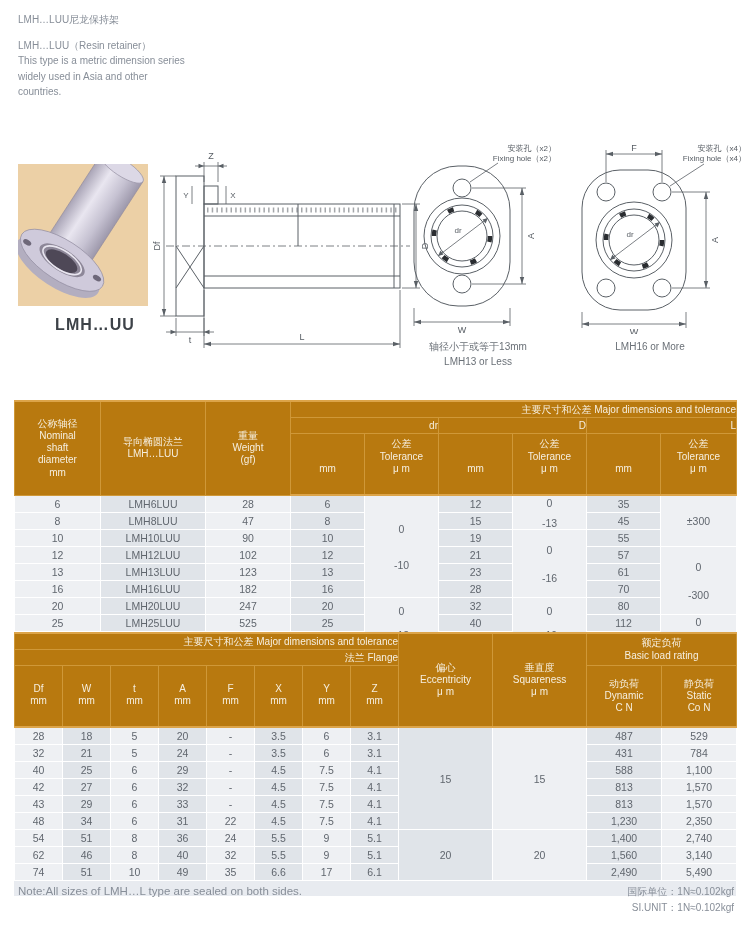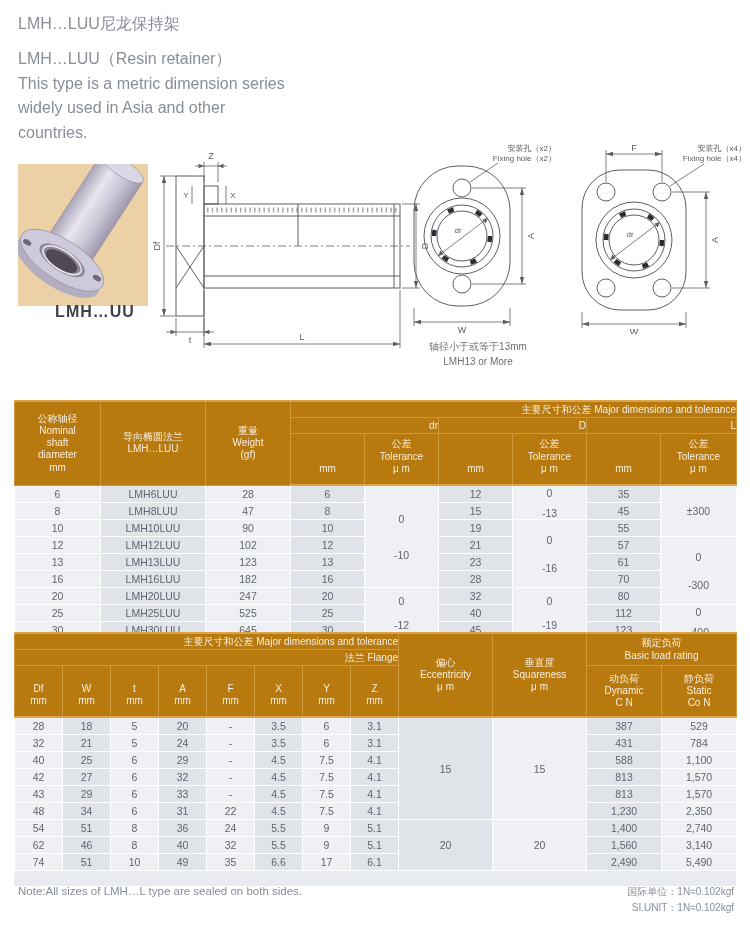--- a/index.html
+++ b/index.html
@@ -1,45 +1,45 @@
 <!DOCTYPE html>
 <html style="--c-header-bg: #b8790f; --c-header-line: #cf9838; --c-accent-line: #dca449; --c-row-light: #eef0f3; --c-row-dark: #e0e4e9; --c-photo-bg: #ecd0a6;"><head>
 <meta charset="utf-8">
 <style>
   html,body{margin:0;padding:0;}
   body{
     width:750px;height:926px;position:relative;background:#ffffff;
     font-family:"Liberation Sans","DejaVu Sans",sans-serif;color:#5a6168;overflow:hidden;
   }
   
-  .intro{position:absolute;left:18px;top:12px;font-size:16px;color:#878e98;line-height:1.55;}
+  .intro{position:absolute;left:18px;top:12px;font-size:10px;color:#878e98;line-height:1.55;}
   .intro .gap{height:10px;}
   
   .figure{position:absolute;left:0;top:140px;width:750px;height:238px;}
   .photo{position:absolute;left:18px;top:24px;}
-  .photo-caption{position:absolute;left:30px;top:163px;width:130px;text-align:center;
+  .photo-caption{position:absolute;left:30px;top:176px;width:130px;text-align:center;
     font-size:16px;font-weight:bold;letter-spacing:1px;color:#3d4248;}
   .sideview{position:absolute;left:148px;top:6px;}
   .endview{position:absolute;top:2px;}
   .endview.lv{left:398px;width:160px;}
   .endview.rv{left:552px;width:196px;}
   .view-caption{text-align:center;font-size:10px;color:#6a7077;line-height:1.5;margin-top:1px;}
   svg text{fill:#565c63;font-family:"Liberation Sans","DejaVu Sans",sans-serif;}
   
   .twrap{position:absolute;left:14px;width:722px;}
   .twrap.t1{top:380px;margin-top:20px;}
   .twrap.t2{top:632px;}
   table.tbl{border-collapse:collapse;table-layout:fixed;width:722px;
     border-top:2px solid var(--c-accent-line,#dca449);}
   table.tbl th{
     background:var(--c-header-bg,#b8790f);color:#f6efe0;font-weight:normal;
     border:1px solid var(--c-header-line,#cf9838);font-size:10px;line-height:1.2;padding:1px 0;
     text-align:center;vertical-align:middle;}
   table.tbl tr.h1 th.band,table.tbl tr.h2 th{height:15px;padding:0;text-align:right;}
-  table.tbl tr.h3 th{height:40px;vertical-align:bottom;padding-bottom:9px;}
+  table.tbl tr.h3 th{height:40px;vertical-align:bottom;padding-bottom:19px;}
   table.tbl tr.h3 th.midv{vertical-align:middle;padding-bottom:1px;}
   table.tbl th.tall{vertical-align:middle;}
   table.tbl th div{line-height:1.22;}
   table.tbl tr.h3 th{border-bottom:2px solid var(--c-accent-line,#dca449);}
   table.tbl th.tall,table.tbl th.blr{border-bottom:1px solid var(--c-header-line,#cf9838);}
   table.tbl th.tall{border-bottom:2px solid var(--c-accent-line,#dca449);}
   table.tbl td{
     border:1px solid #ffffff;font-size:10.5px;color:#60666e;text-align:center;
     height:16px;padding:0;vertical-align:middle;}
   td.lt{background:var(--c-row-light,#eef0f3);}
@@ -172,21 +172,21 @@
           <polygon points="112,180 105,177.8 105,182.2"></polygon>
         <polygon points="90,76 84.5,77.5 87.5,81.5"></polygon>
           <polygon points="40,114 45.5,112.5 42.5,108.5"></polygon>
       </g>
       <text x="60" y="91" font-size="8" text-anchor="middle">dr</text>
       <text x="133" y="97" font-size="9" text-anchor="middle" transform="rotate(-90 133 94)">A</text>
       <text x="64" y="191" font-size="9" text-anchor="middle">W</text>
     </svg>
     <div class="view-caption">
       <div>轴径小于或等于13mm</div>
-      <div>LMH13 or More</div>
+      <div>LMH13 or Less</div>
     </div>
   </div>
 
   <div class="endview rv">
     <svg width="196" height="192" viewBox="0 0 196 192">
       <text x="194" y="9" font-size="8" text-anchor="end">安装孔（x4）</text>
       <text x="194" y="19" font-size="8" text-anchor="end">Fixing hole（x4）</text>
       <g stroke="#5a6066" fill="none" stroke-width="1">
         <line x1="152" y1="22" x2="118" y2="44" stroke-width="0.8"></line>
         <rect x="30" y="28" width="104" height="140" rx="38"></rect>
@@ -220,20 +220,21 @@
           <polygon points="134,182 127,179.8 127,184.2"></polygon>
         <polygon points="108,80 102.5,81.5 105.5,85.5"></polygon>
           <polygon points="58,118 63.5,116.5 60.5,112.5"></polygon>
       </g>
       <text x="82" y="9" font-size="9" text-anchor="middle">F</text>
       <text x="78" y="95" font-size="8" text-anchor="middle">dr</text>
       <text x="163" y="101" font-size="9" text-anchor="middle" transform="rotate(-90 163 98)">A</text>
       <text x="82" y="193" font-size="9" text-anchor="middle">W</text>
     </svg>
     <div class="view-caption">
+      <div>LMH16 or More</div>
     </div>
   </div>
 </div>
 
 <div class="twrap t1">
   <table class="tbl">
     <colgroup>
       <col style="width:86px">
         <col style="width:105px">
         <col style="width:85px">
@@ -510,21 +511,21 @@
           <td class="dk" rowspan="6">
             <div class="spread" style="height: 99px; row-gap: 24px;">
               <div>15</div>
             </div>
           </td>
           <td class="lt" rowspan="6">
             <div class="spread" style="height: 99px; row-gap: 24px;">
               <div>15</div>
             </div>
           </td>
-          <td class="dk">387</td>
+          <td class="dk">487</td>
           <td class="lt">529</td>
         </tr>
         <tr>
           <td class="lt">32</td>
           <td class="dk">21</td>
           <td class="lt">5</td>
           <td class="dk">24</td>
           <td class="lt">-</td>
           <td class="dk">3.5</td>
           <td class="lt">6</td>

